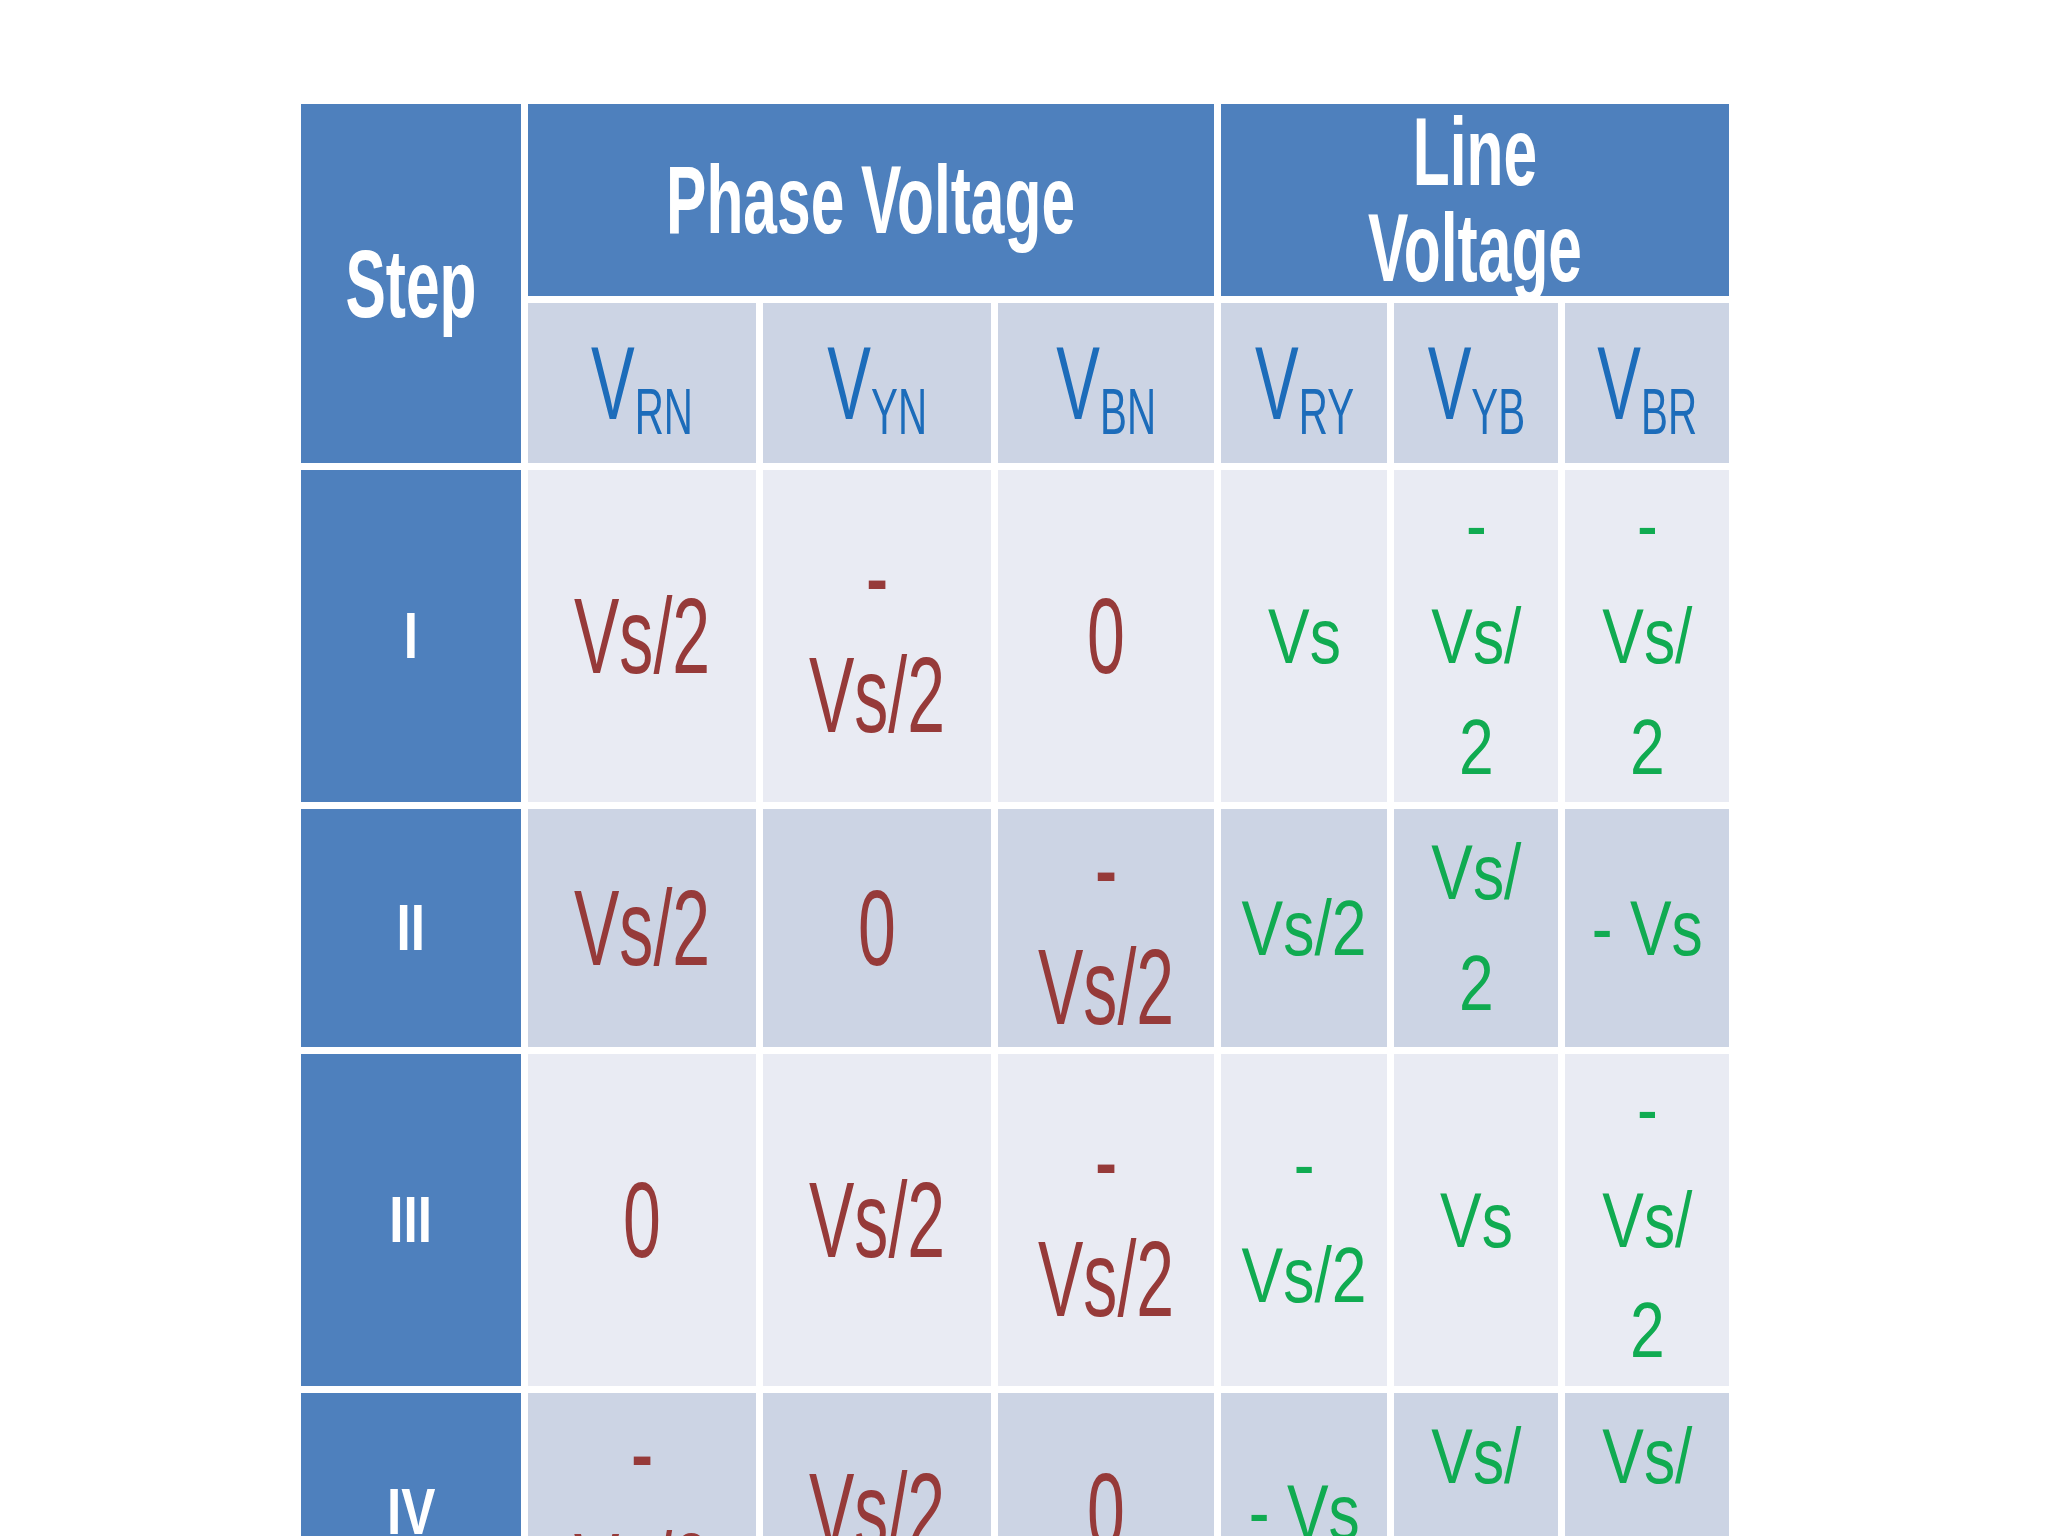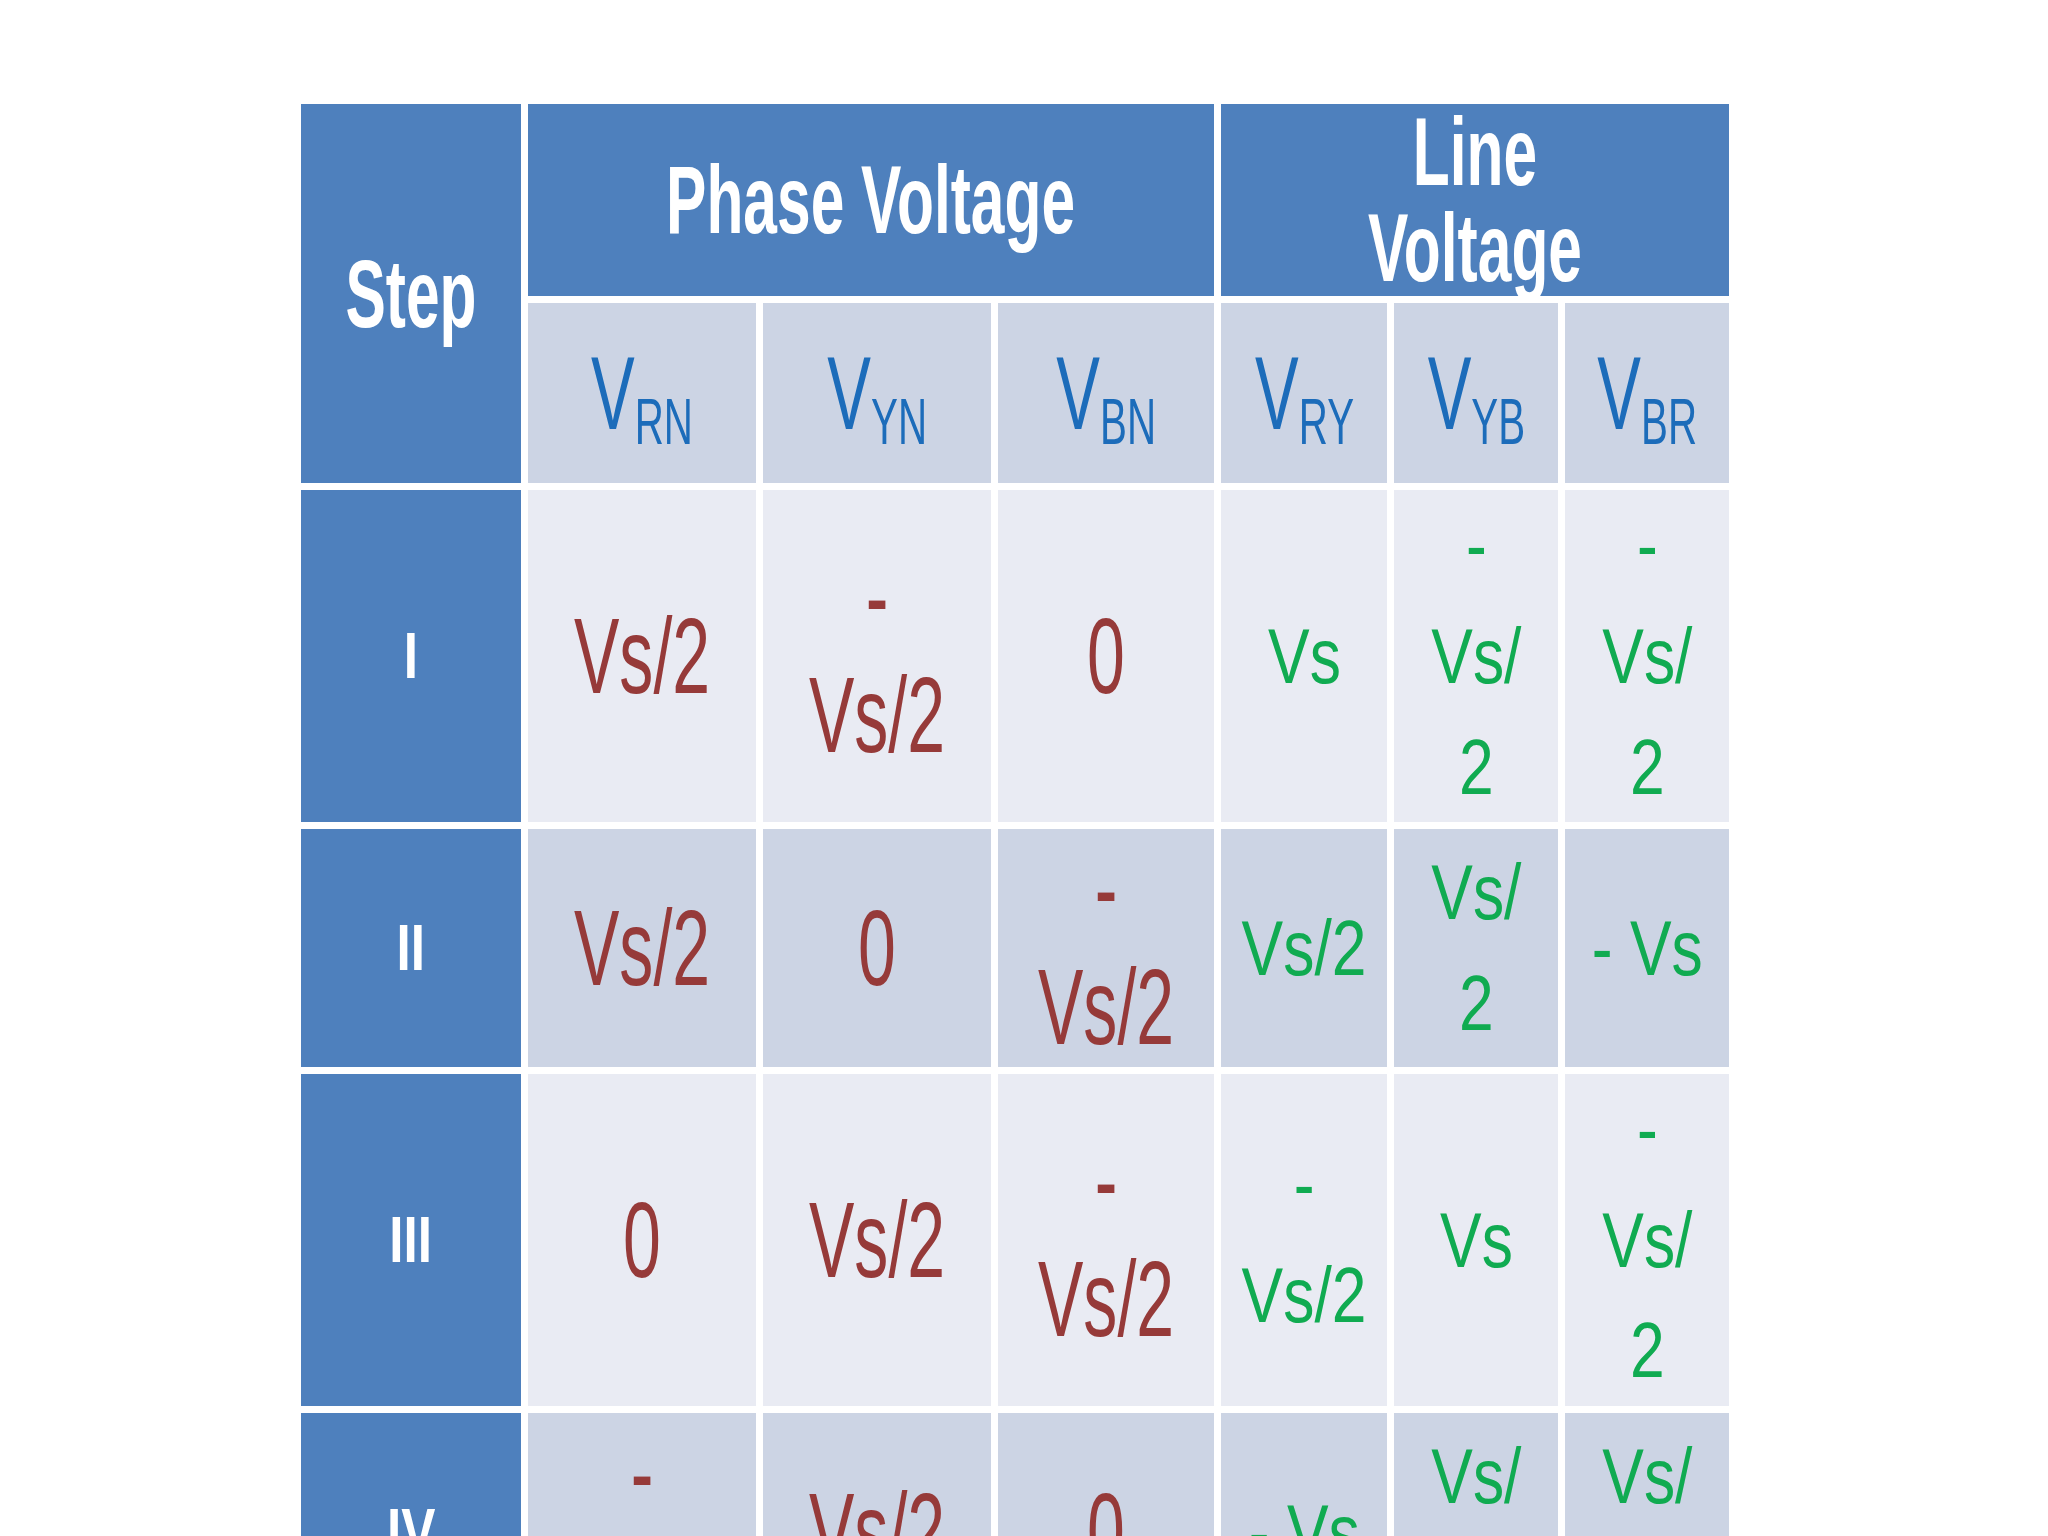--- a/index.html
+++ b/index.html
@@ -29,21 +29,21 @@
   }
   col.c-step { width: 220px; }
   col.c-rn { width: 228px; }
   col.c-yn { width: 228px; }
   col.c-bn { width: 189px; }
   col.c-ry { width: 166px; }
   col.c-yb { width: 164px; }
   col.c-br { width: 164px; }
 
   tr.r-h1 > * { height: 158px; }
-  tr.r-h2 > * { height: 180px; }
+  tr.r-h2 > * { height: 160px; }
   tr.r-d1 > * { height: 324px; }
   tr.r-d2 > * { height: 212px; }
   tr.r-d3 > * { height: 324px; }
   tr.r-d4 > * { height: 209px; }
 
   .bg-blue  { background: #4e80bd; }
   .bg-light { background: #e9ebf3; }
   .bg-dark  { background: #ccd4e4; }
 
   

